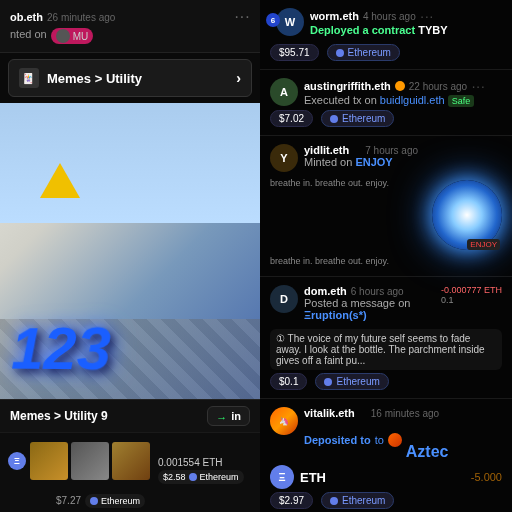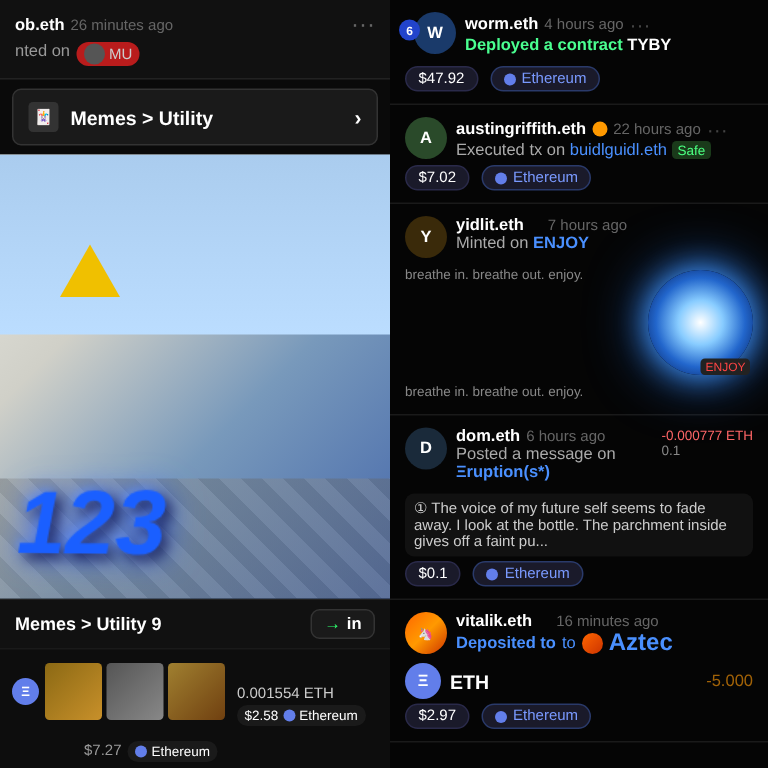--- a/index.html
+++ b/index.html
@@ -47,21 +47,21 @@
       font-size: 16px;
     }
     .feed-top .minted {
       color: #999;
       font-size: 11px;
     }
     .mu-badge {
       display: inline-flex;
       align-items: center;
       gap: 3px;
-      background: #b91c1c;
+      background: #be185d;
       border-radius: 10px;
       padding: 1px 5px;
       font-size: 10px;
     }
     .mu-icon {
       width: 14px;
       height: 14px;
       background: #555;
       border-radius: 50%;
       display: inline-block;
@@ -303,20 +303,21 @@
       cursor: pointer;
     }
     .card-action {
       font-size: 11px;
       color: #aaa;
       margin-bottom: 4px;
     }
     .action-highlight {
       color: #4a90ff;
       font-weight: 600;
+      margin-top: 24px;
     }
 
     .price-tag {
       display: inline-flex;
       align-items: center;
       background: #1a1a2a;
       border: 1px solid #2a2a4a;
       border-radius: 12px;
       padding: 2px 8px;
       font-size: 10px;
@@ -503,21 +504,21 @@
           <div style="display:flex; align-items:center; gap:4px;">
             <span class="card-username">worm.eth</span>
             <span class="card-time">4 hours ago</span>
             <span class="card-dots">···</span>
           </div>
           <div class="card-action"><span style="color:#4aff90; font-weight:600;">Deployed a contract</span> <span style="color:#fff; font-weight:700;">TYBY</span></div>
         </div>
       </div>
       <div class="small-price-row">
         <span class="price-tag">
-          <span>$47.92</span>
+          <span>$95.71</span>
         </span>
         <span class="eth-chain-tag">
           <span class="eth-dot"></span>
           <span>Ethereum</span>
         </span>
       </div>
     </div>
 
     <div class="feed-card">
       <div class="card-header">

